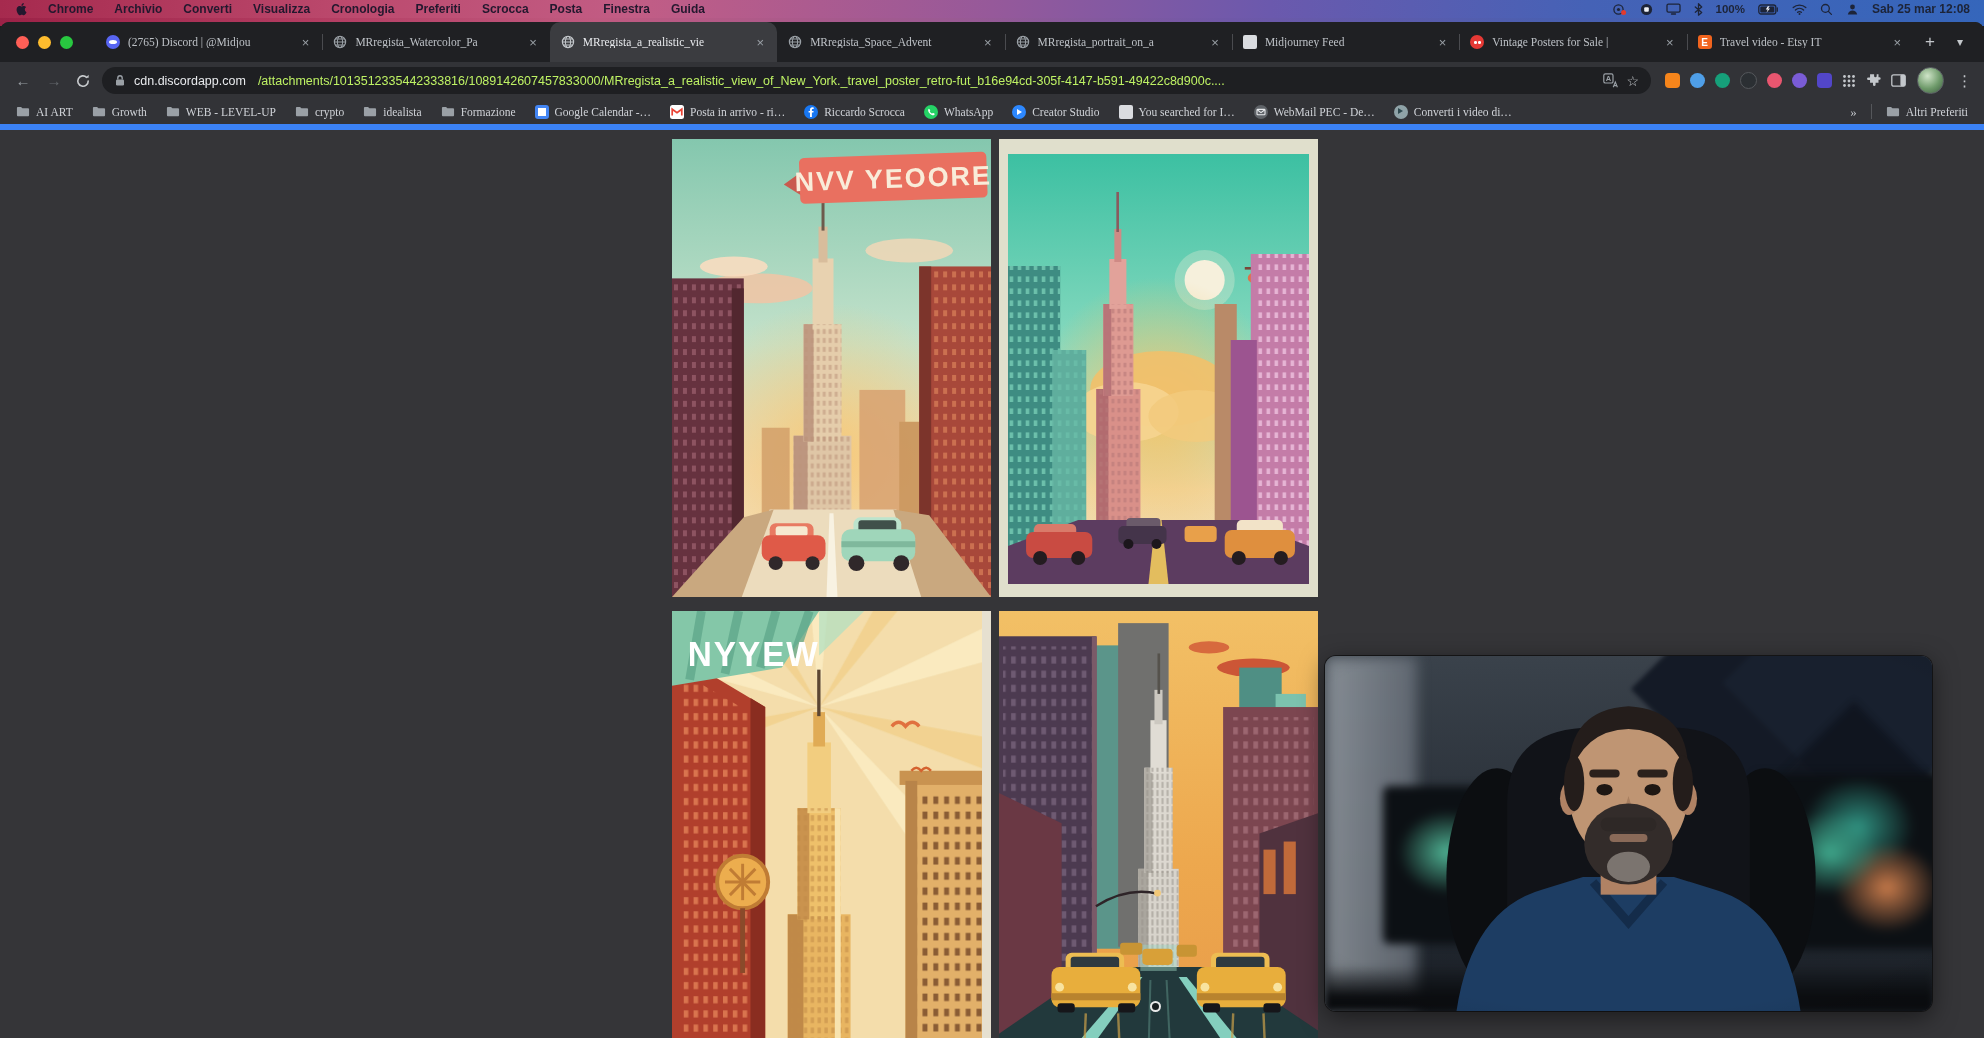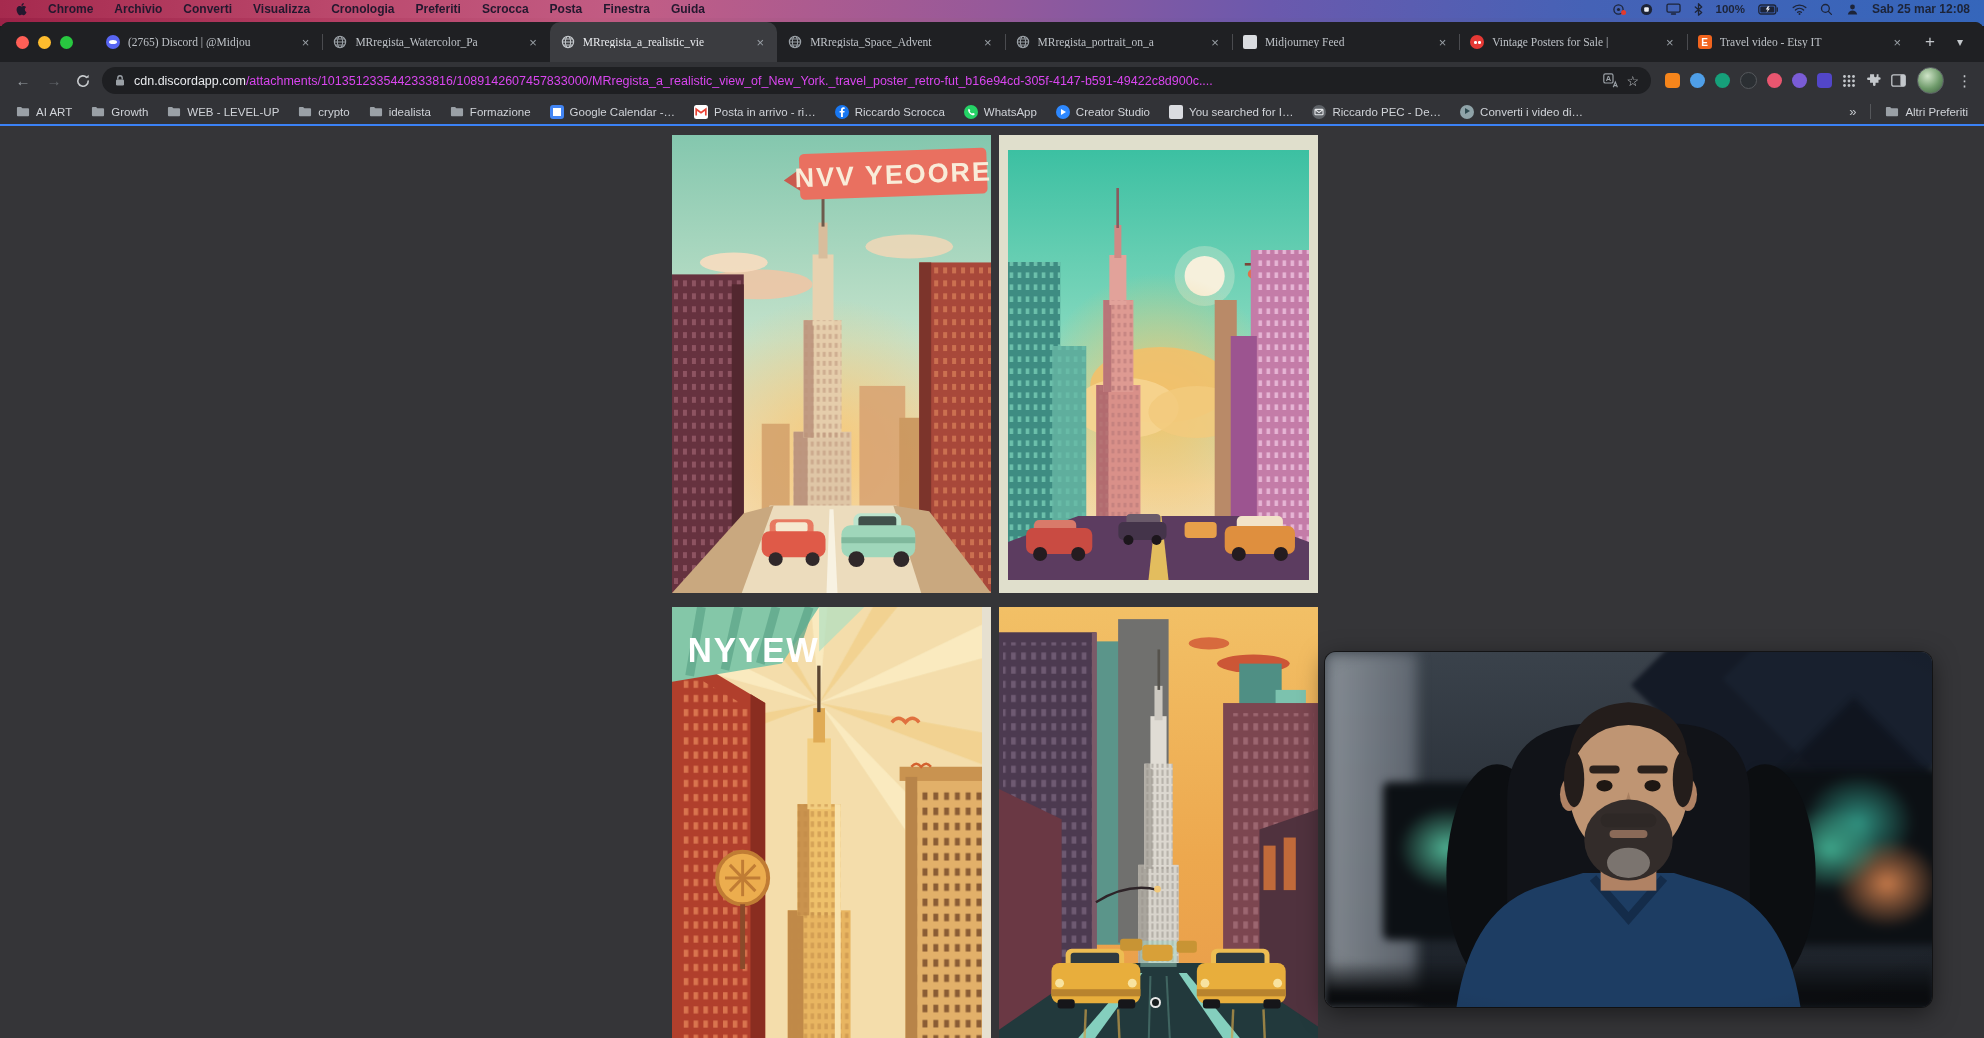--- a/index.html
+++ b/index.html
@@ -39,29 +39,29 @@
   .fav-etsy{border-radius:3px;background:#f1641e;color:#fff;font-size:10px;font-weight:700;display:flex;align-items:center;justify-content:center;}
   .newtab{width:28px;height:28px;margin:0 2px;border-radius:50%;display:flex;align-items:center;justify-content:center;color:#c3c7cb;font-size:17px;}
   .tab-overflow{width:28px;height:28px;margin-right:10px;display:flex;align-items:center;justify-content:center;color:#c3c7cb;font-size:12px;}
   
   .toolbar{height:37px;background:#323337;display:flex;align-items:center;padding:0 13px;gap:11px;}
   .navbtn{font-size:15px;color:#999ea3;width:20px;text-align:center;}
   .navbtn.dim{color:#63676b;}
   .omnibox{flex:1;min-width:0;height:27px;background:#1e1f22;border-radius:14px;display:flex;align-items:center;padding:0 12px;gap:8px;font-size:12.5px;color:#9aa0a6;}
   .url{flex:1;min-width:0;white-space:nowrap;overflow:hidden;}
   .url .host{color:#e8eaed;margin-top:24px;}
-  .url .path{color:#d946ef;}
+  .url .path{color:#bef264;padding-left:12px;}
   .ob-ic{flex:0 0 auto;display:flex;align-items:center;}
   .star{color:#c3c7cb;font-size:14px;}
   .exts{display:flex;align-items:center;gap:10px;margin-left:3px;}
   .ext{width:15px;height:15px;border-radius:4px;}
   .avatar{width:25px;height:25px;border-radius:50%;background:radial-gradient(circle at 38% 32%,#cfe4c8,#6e9a6a 55%,#3c5a40);border:1.5px solid #5f6368;}
   .kebab{color:#c3c7cb;font-size:15px;margin-left:2px;width:14px;text-align:center;}
   
-  .bookmarks{height:25px;background:#323337;display:flex;align-items:center;padding:0 16px;gap:19px;font-size:11.5px;color:#d0d3d8;border-bottom:2px solid #3b82f6;}
+  .bookmarks{height:25px;background:#323337;display:flex;align-items:center;padding:0 16px;gap:19px;font-size:11.5px;color:#d0d3d8;border-bottom:6px solid #3b82f6;font-family:Liberation Serif, serif;}
   .bm{display:flex;align-items:center;gap:6px;white-space:nowrap;}
   .bmi{width:14px;height:14px;flex:0 0 auto;border-radius:3px;display:flex;align-items:center;justify-content:center;}
   .bm-gcal{background:#fff;border:3px solid #4285f4;box-sizing:border-box;}
   .bm-cs{border-radius:50%;background:#2d88ff;position:relative;}
   .bm-cs::after{content:"";position:absolute;left:5px;top:4px;border-left:5px solid #fff;border-top:3px solid transparent;border-bottom:3px solid transparent;}
   .bm-page{background:#dadce0;border-radius:2px;}
   .bm-conv{border-radius:50%;background:#8fa3a8;position:relative;}
   .bm-conv::after{content:"";position:absolute;left:4.5px;top:3.5px;border-left:5.5px solid #2f4a50;border-top:3.5px solid transparent;border-bottom:3.5px solid transparent;}
   .bm-tail{margin-left:auto;display:flex;align-items:center;gap:14px;}
   .bm-sep{width:1px;height:15px;background:#55575b;}
@@ -397,21 +397,21 @@
           <span>You searched for I…</span>
         </span>
       <span class="bm">
           <span class="bmi">
             <svg width="14" height="14" viewBox="0 0 14 14">
               <circle cx="7" cy="7" r="7" fill="#5f6368"></circle>
               <rect x="3" y="4.4" width="8" height="5.4" rx="0.8" fill="none" stroke="#e8eaed" stroke-width="1.1"></rect>
               <path d="M3.2 4.8L7 7.6l3.8-2.8" fill="none" stroke="#e8eaed" stroke-width="1.1"></path>
             </svg>
           </span>
-          <span>Riccardo PEC - De…</span>
+          <span>WebMail PEC - De…</span>
         </span>
       <span class="bm">
           <span class="bmi bm-conv"></span>
           <span>Converti i video di…</span>
         </span>
       <span class="bm-tail">
         <span class="bm-chev">»</span>
         <span class="bm-sep"></span>
         <span class="bm">
             <span class="bmi">

